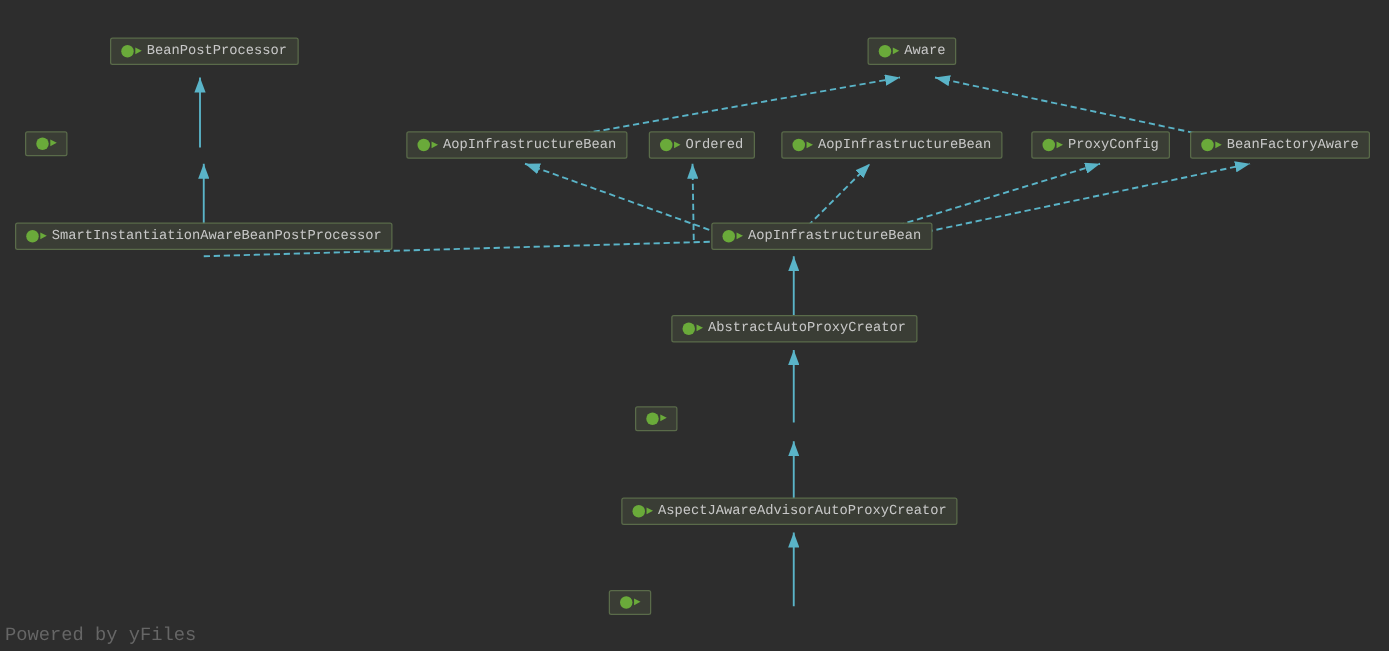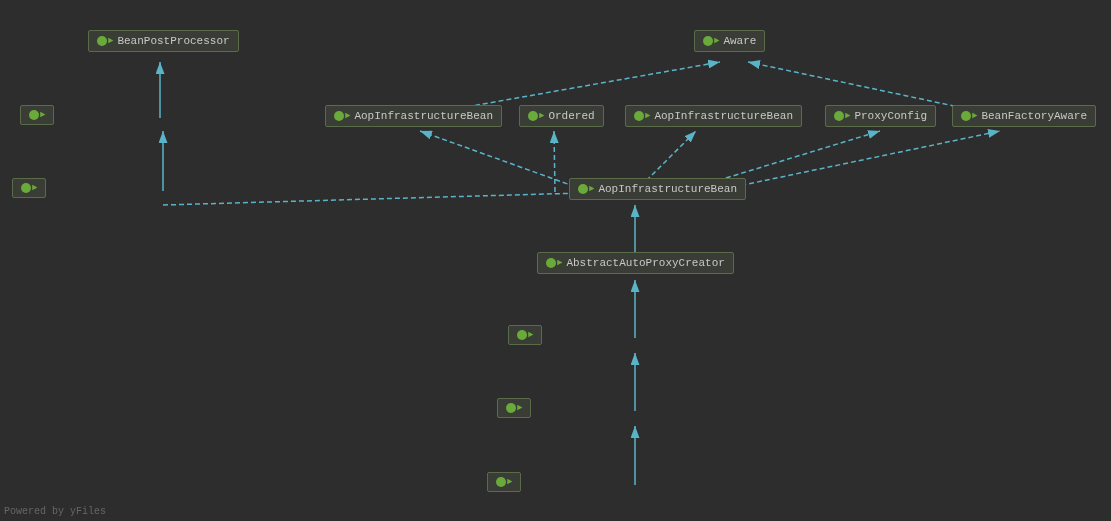--- a/index.html
+++ b/index.html
@@ -50,21 +50,21 @@
 
     .icon-arrow {
       color: #6aaa3a;
       font-size: 9px;
     }
 
     .powered-by {
       position: absolute;
       bottom: 4px;
       left: 4px;
-      font-size: 10px;
+      font-size: 15px;
       color: #666;
       text-align: right;
     }
 
     svg.arrows {
       position: absolute;
       top: 0;
       left: 0;
       width: 1111px;
       height: 521px;
@@ -177,20 +177,21 @@
       <span class="icon-arrow">►</span>
     </span>
     <span>BeanFactoryAware</span>
   </div>
 
   <div class="node" style="left:12px; top:178px;">
     <span class="node-icon">
       <span class="icon-circle"></span>
       <span class="icon-arrow">►</span>
     </span>
+    <span>SmartInstantiationAwareBeanPostProcessor</span>
   </div>
 
   <div class="node" style="left:569px; top:178px;">
     <span class="node-icon">
       <span class="icon-circle"></span>
       <span class="icon-arrow">►</span>
     </span>
     <span>AopInfrastructureBean</span>
   </div>
 
@@ -207,20 +208,21 @@
       <span class="icon-circle"></span>
       <span class="icon-arrow">►</span>
     </span>
   </div>
 
   <div class="node" style="left:497px; top:398px;">
     <span class="node-icon">
       <span class="icon-circle"></span>
       <span class="icon-arrow">►</span>
     </span>
+    <span>AspectJAwareAdvisorAutoProxyCreator</span>
   </div>
 
   <div class="node" style="left:487px; top:472px;">
     <span class="node-icon">
       <span class="icon-circle"></span>
       <span class="icon-arrow">►</span>
     </span>
   </div>
 
   <div class="powered-by">Powered by yFiles</div>

